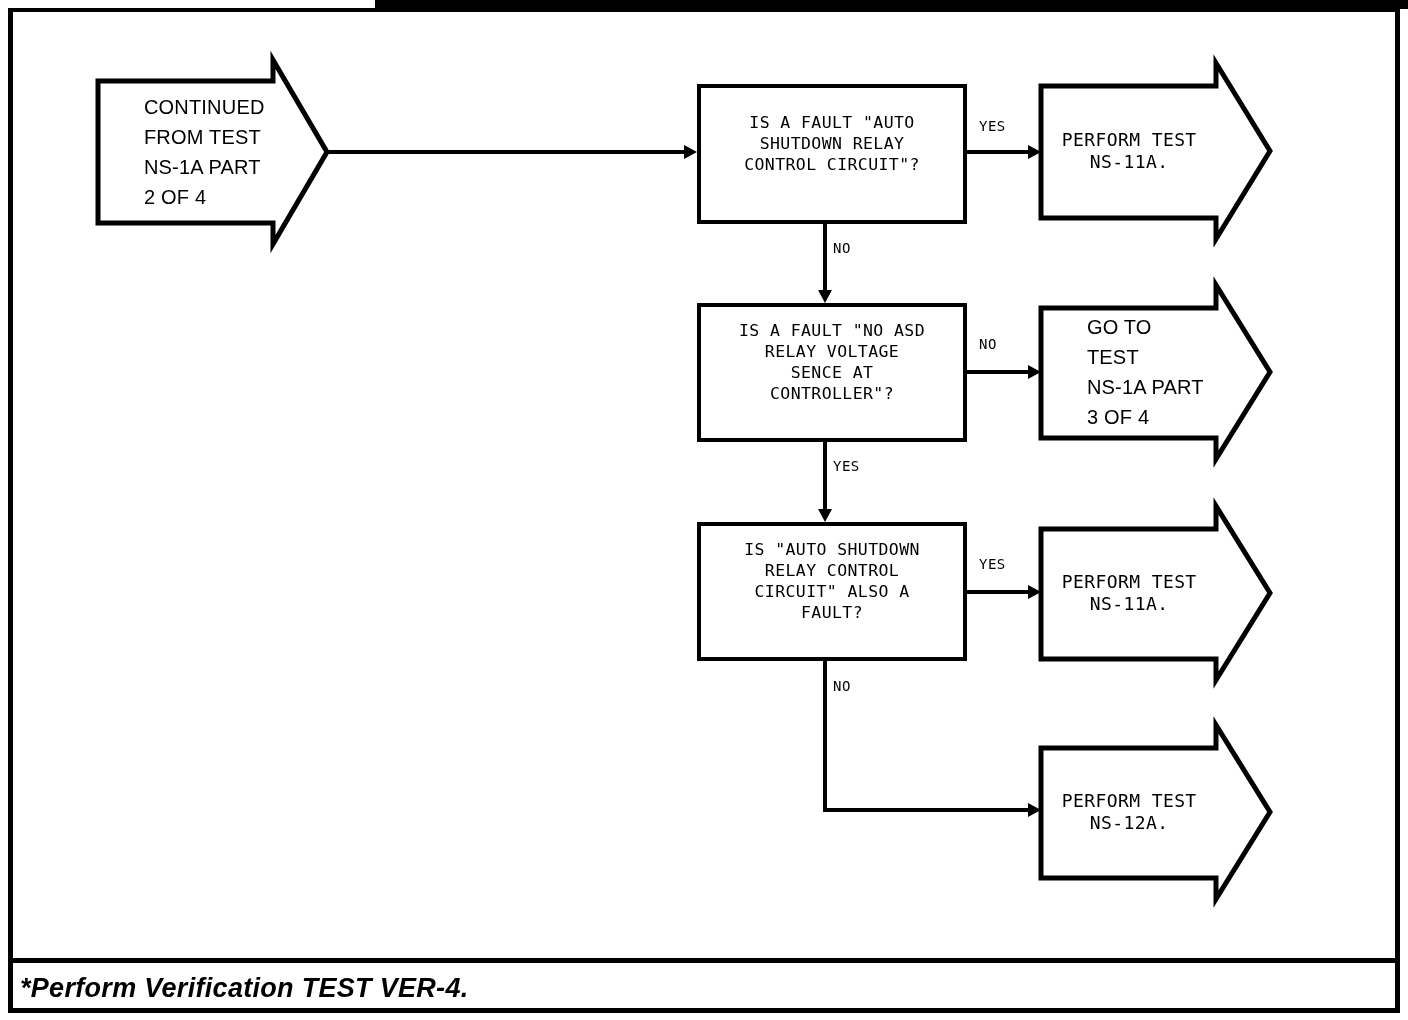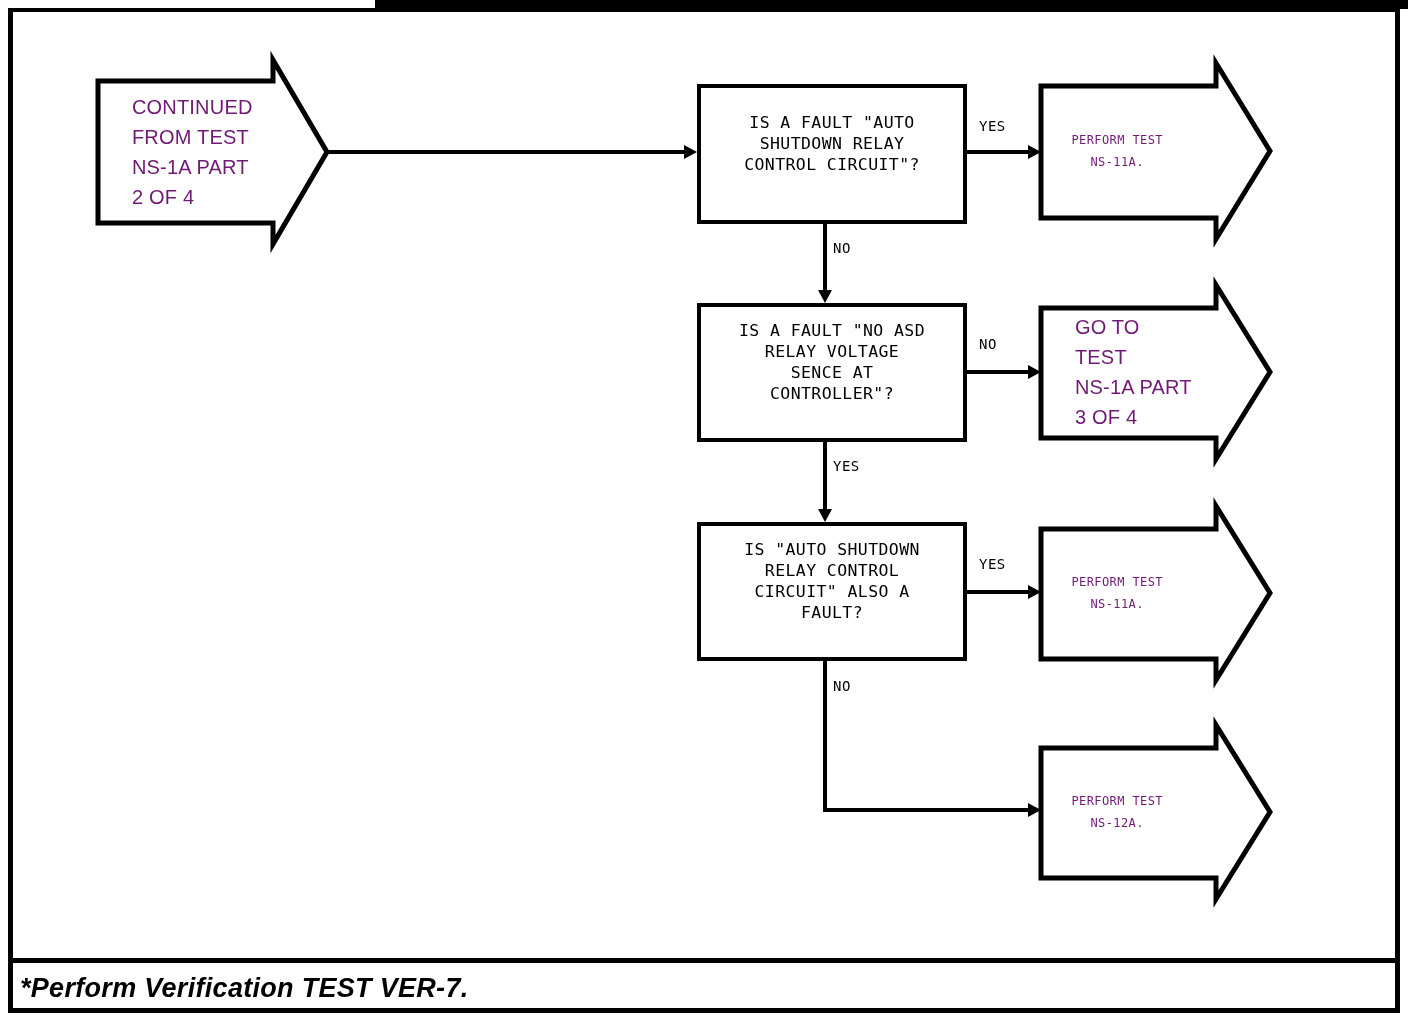--- a/index.html
+++ b/index.html
@@ -120,35 +120,35 @@
     position: absolute;
   }
   .arrowbox svg {
     position: absolute;
     left: 0;
     top: 0;
     overflow: visible;
   }
   .arrowbox .atext {
     position: absolute;
-    left: 4px;
+    left: 16px;
     top: 0;
     width: 64%;
     height: 100%;
     display: flex;
     align-items: center;
     justify-content: center;
     text-align: center;
-    color: #701a75;
+    color: #000000;
     white-space: pre-line;
     pointer-events: none;
   }
   .atext.mono {
     font-family: "DejaVu Sans Mono", "Liberation Mono", monospace;
-    font-size: 12px;
+    font-size: 18px;
     line-height: 22px;
     letter-spacing: 0.4px;
   }
   .atext.sans {
     font-family: "Liberation Sans", sans-serif;
     font-size: 20px;
     line-height: 30px;
     letter-spacing: 0.2px;
     text-align: left;
     justify-content: flex-start;
@@ -291,15 +291,15 @@
   <div class="arrowhead-r" style="left:1028px; top:803px;"></div>
 
   <div class="arrowbox" style="left:1038px; top:722px; width:235px; height:180px;">
     <svg width="235" height="180" viewBox="0 0 235 180">
       <polygon points="3,26 178,26 178,3 232,90 178,177 178,156 3,156" fill="#ffffff" stroke="#000000" stroke-width="5" stroke-linejoin="miter"></polygon>
     </svg>
     <div class="atext mono">PERFORM TEST
 NS-12A.</div>
   </div>
 
-  <div class="footnote">*Perform Verification TEST VER-7.</div>
+  <div class="footnote">*Perform Verification TEST VER-4.</div>
 
 </div>
 
 </body></html>

